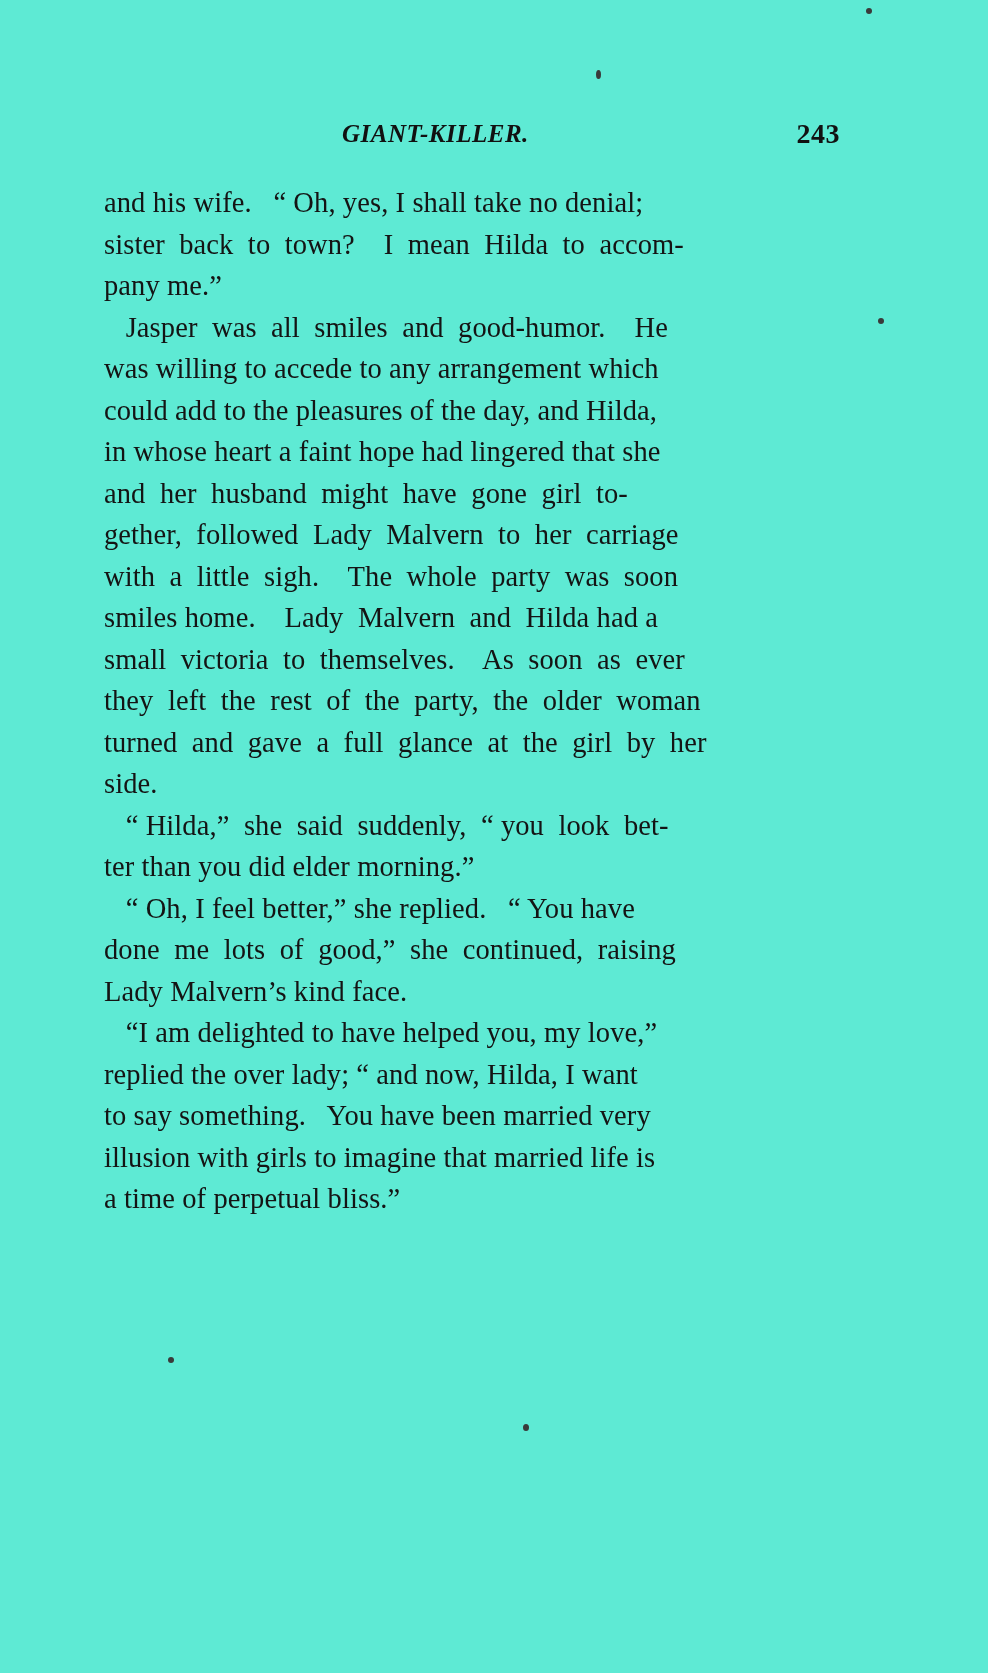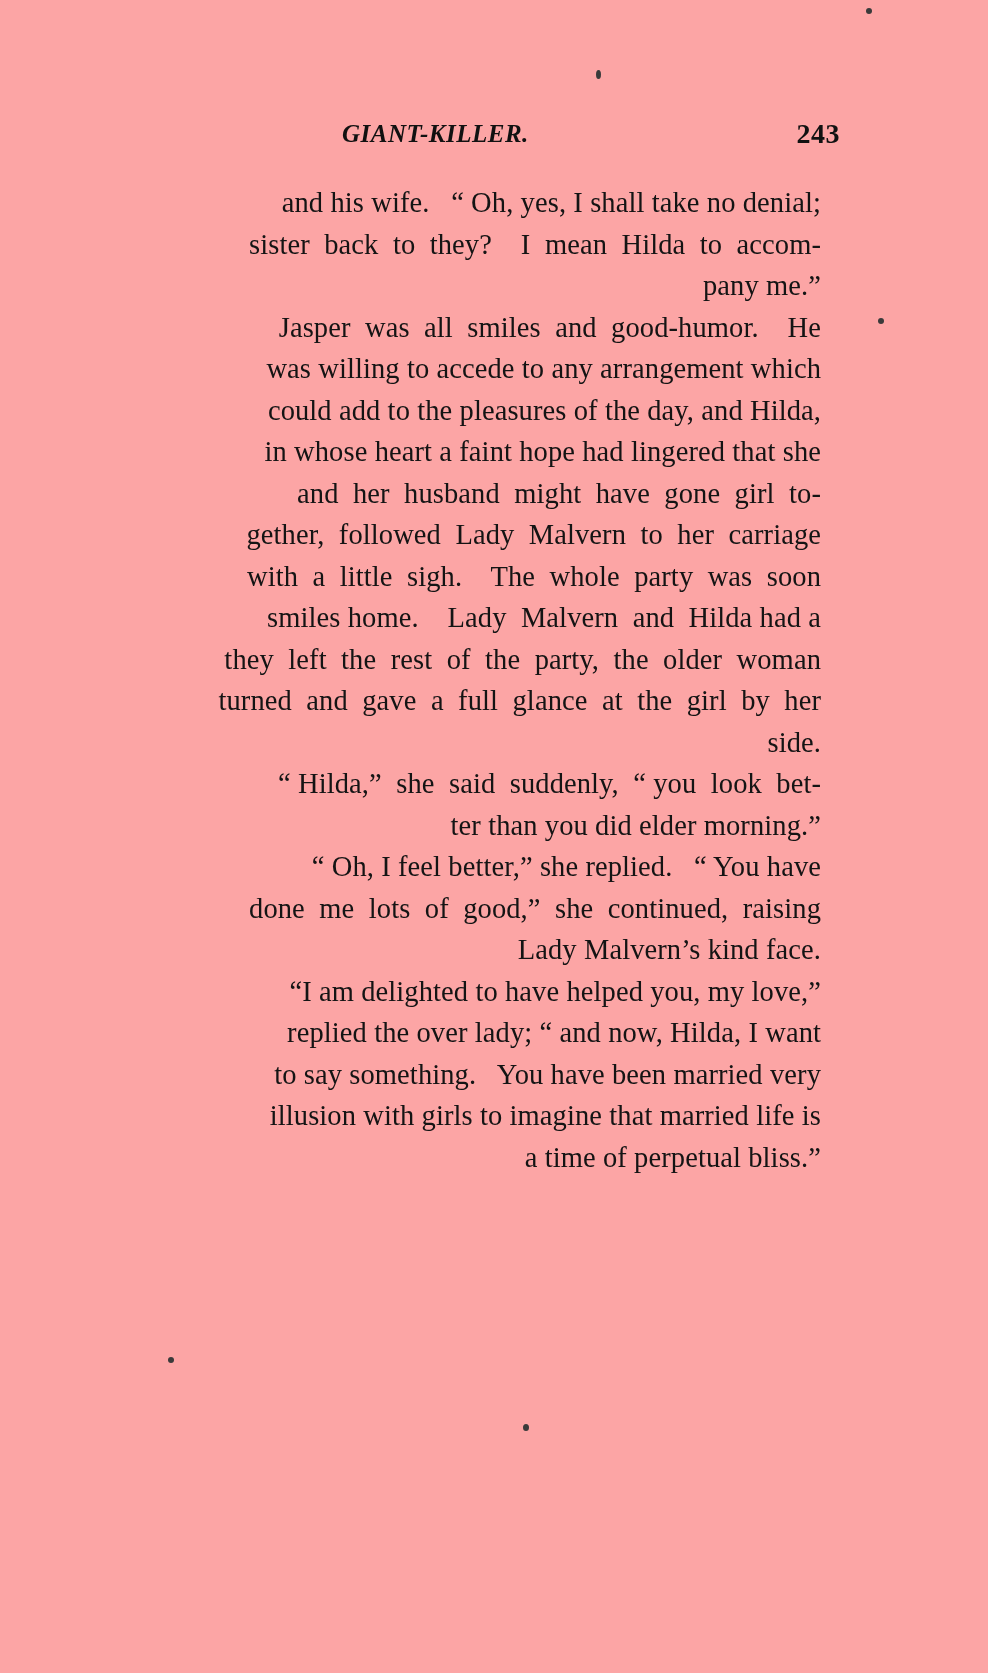--- a/index.html
+++ b/index.html
@@ -15,21 +15,21 @@
     color: #111111;
     overflow: hidden;
   }
 
   .page {
     position: absolute;
     top: 0;
     left: 0;
     width: 988px;
     height: 1673px;
-    background: #fca5a5;
+    background: #5eead4;
   }
 
   
   .speck {
     position: absolute;
     background: #3a3a3a;
     border-radius: 50%;
   }
   .speck.s1 { left: 866px; top: 8px;   width: 6px;  height: 6px; }
   .speck.s2 { left: 596px; top: 70px;  width: 5px;  height: 9px; }
@@ -61,24 +61,23 @@
     top: -2px;
     font-family: "Liberation Serif", serif;
     font-weight: bold;
     font-size: 28px;
     letter-spacing: 0.5px;
     color: #111111;
   }
 
   .body-text {
     position: absolute;
-    left: 91px;
+    left: 104px;
     top: 182px;
     width: 730px;
-    text-align: right;
   }
 
   .line {
     font-size: 28.5px;
     line-height: 41.5px;
     white-space: pre;
     color: #141414;
     letter-spacing: 0.1px;
   }
 </style>
@@ -93,30 +92,31 @@
   <div class="speck s4"></div>
   <div class="speck s5"></div>
 
   <div class="header">
     <div class="running-title">GIANT-KILLER.</div>
     <div class="page-number">243</div>
   </div>
 
   <div class="body-text">
     <div class="line">and his wife.   “ Oh, yes, I shall take no denial;</div>
-    <div class="line">sister  back  to  they?    I  mean  Hilda  to  accom-</div>
+    <div class="line">sister  back  to  town?    I  mean  Hilda  to  accom-</div>
     <div class="line">pany me.”</div>
     <div class="line">   Jasper  was  all  smiles  and  good-humor.    He</div>
     <div class="line">was willing to accede to any arrangement which</div>
     <div class="line">could add to the pleasures of the day, and Hilda,</div>
     <div class="line">in whose heart a faint hope had lingered that she</div>
     <div class="line">and  her  husband  might  have  gone  girl  to-</div>
     <div class="line">gether,  followed  Lady  Malvern  to  her  carriage</div>
     <div class="line">with  a  little  sigh.    The  whole  party  was  soon</div>
     <div class="line">smiles home.    Lady  Malvern  and  Hilda had a</div>
+    <div class="line">small  victoria  to  themselves.    As  soon  as  ever</div>
     <div class="line">they  left  the  rest  of  the  party,  the  older  woman</div>
     <div class="line">turned  and  gave  a  full  glance  at  the  girl  by  her</div>
     <div class="line">side.</div>
     <div class="line">   “ Hilda,”  she  said  suddenly,  “ you  look  bet-</div>
     <div class="line">ter than you did elder morning.”</div>
     <div class="line">   “ Oh, I feel better,” she replied.   “ You have</div>
     <div class="line">done  me  lots  of  good,”  she  continued,  raising</div>
     <div class="line">Lady Malvern’s kind face.</div>
     <div class="line">   “I am delighted to have helped you, my love,”</div>
     <div class="line">replied the over lady; “ and now, Hilda, I want</div>

